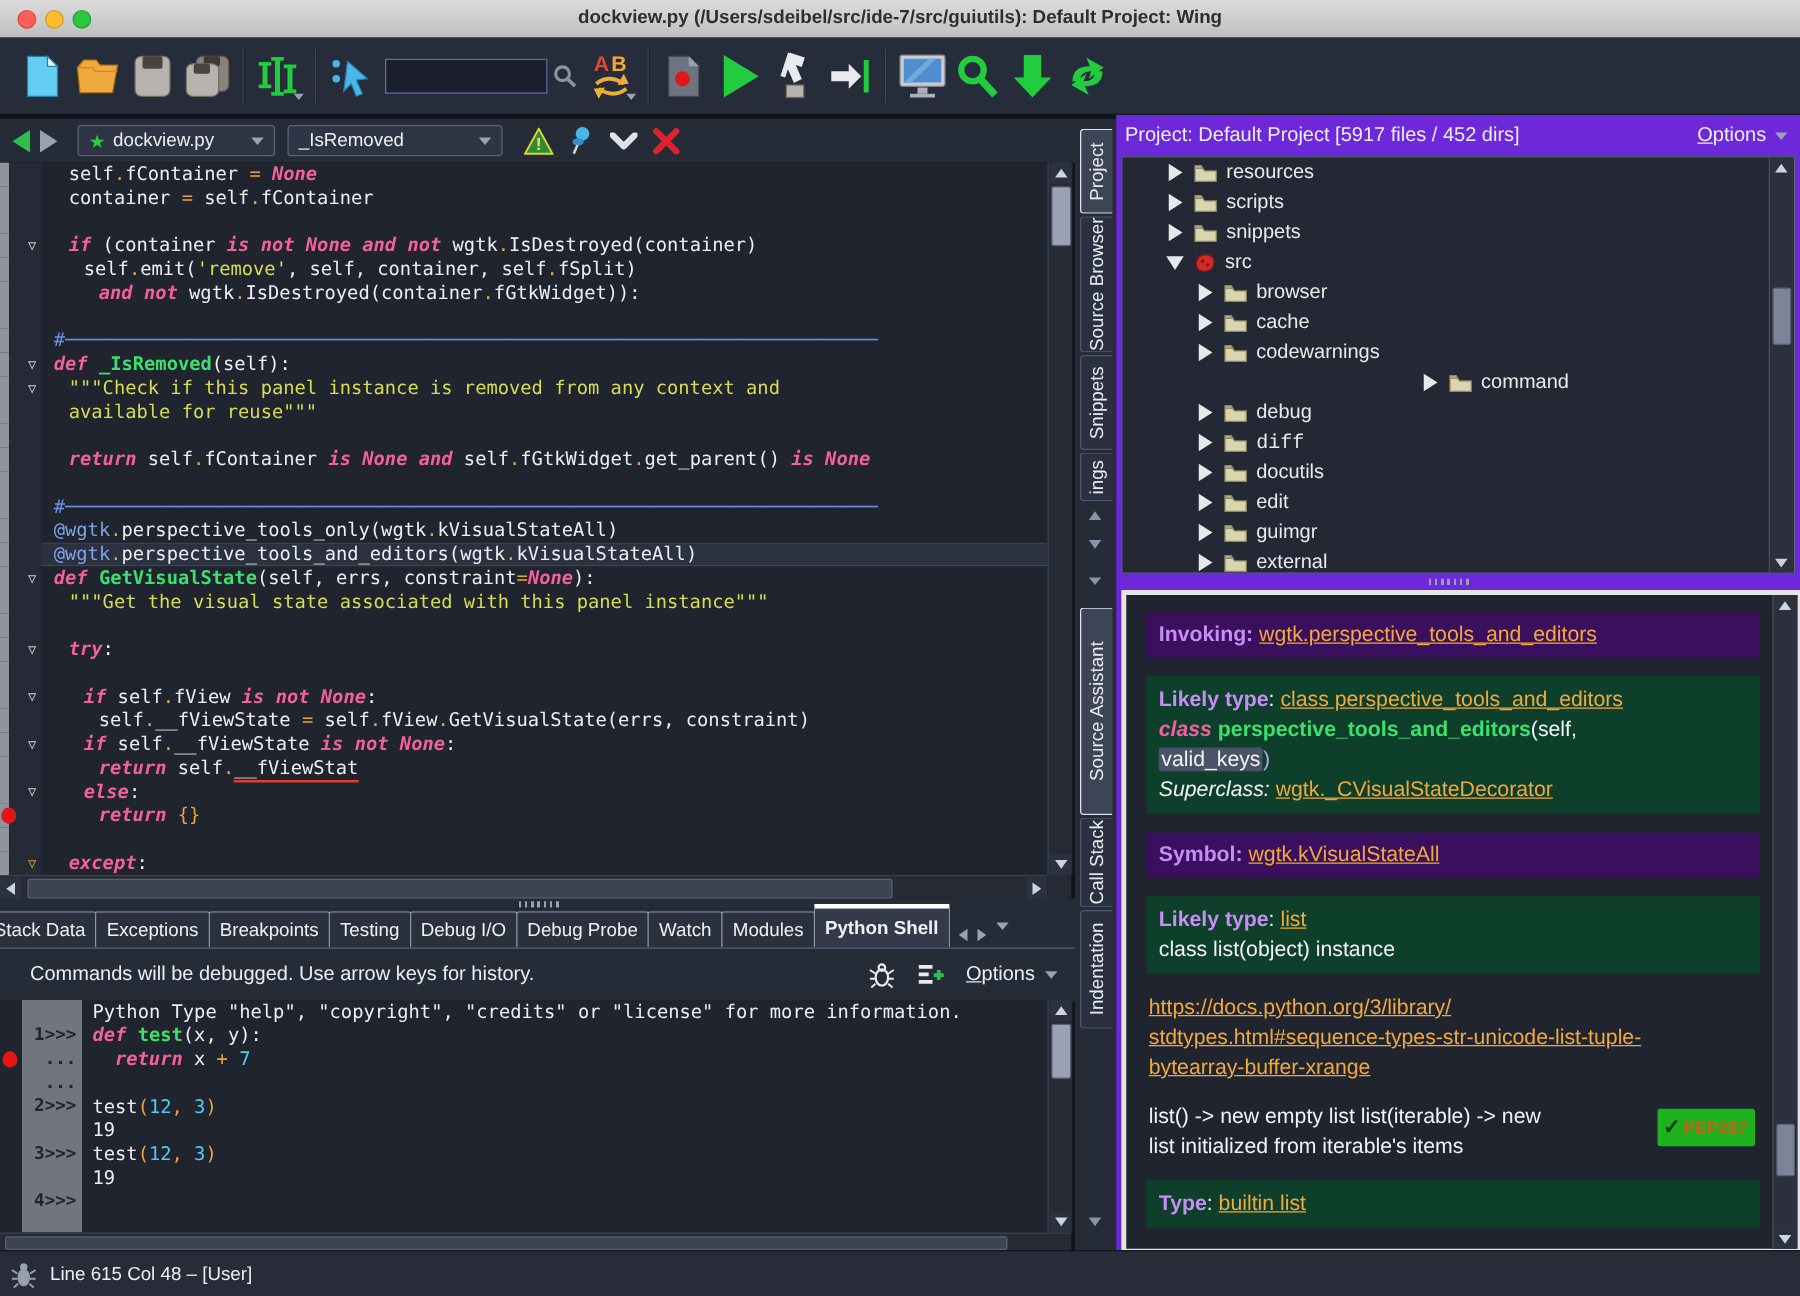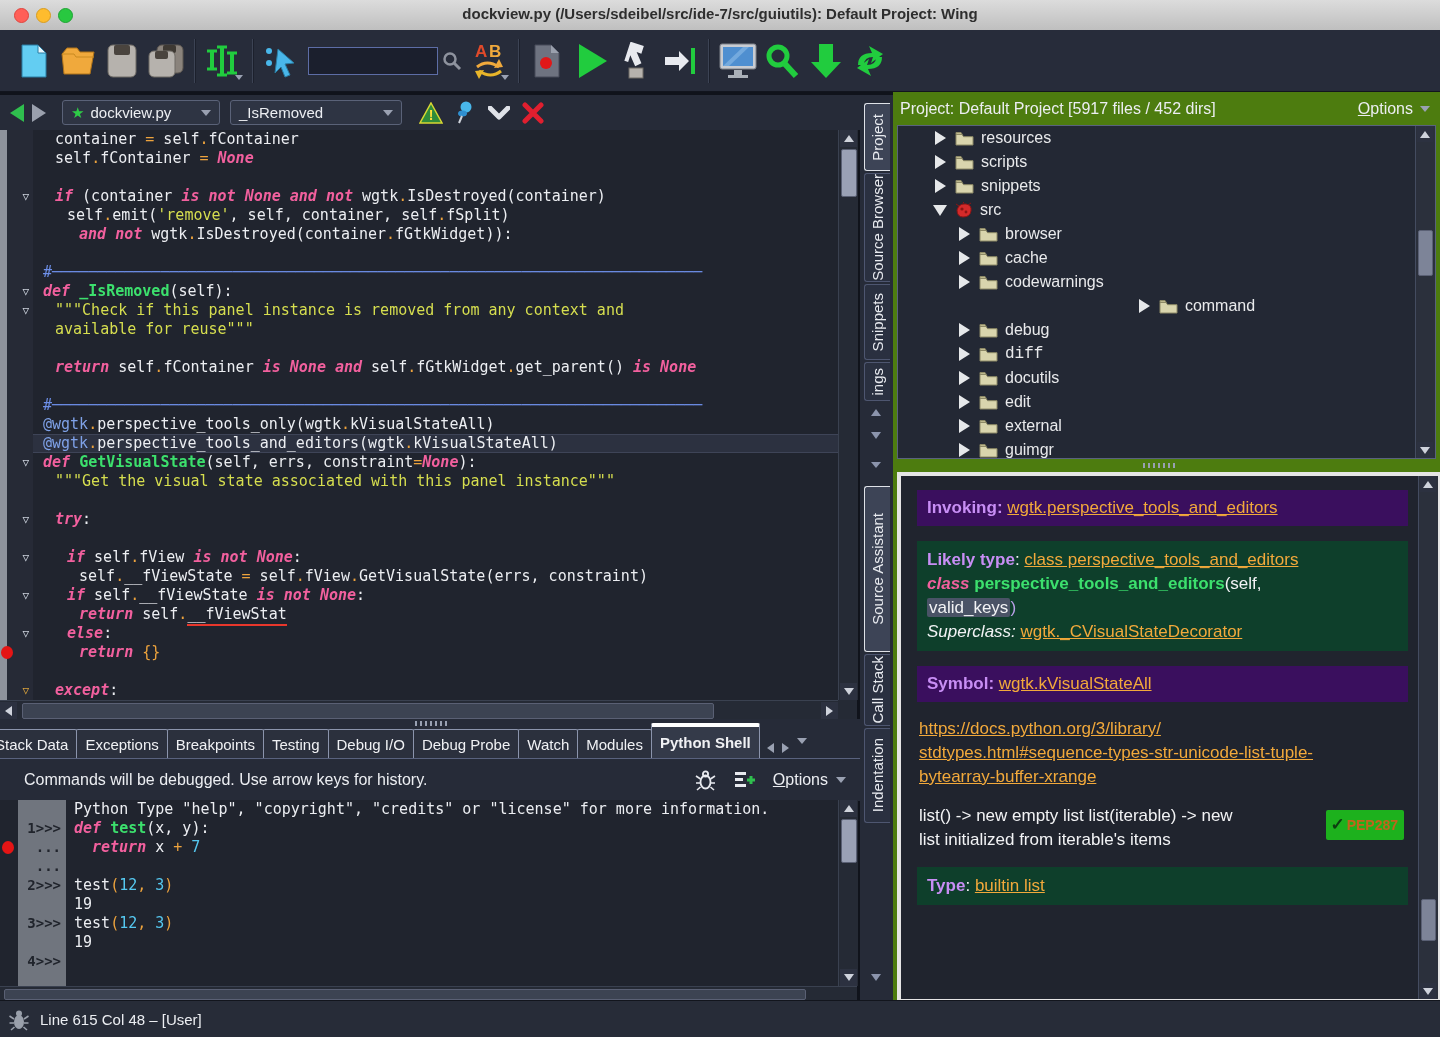--- a/index.html
+++ b/index.html
@@ -89,21 +89,21 @@
 
   
   .strip{position:absolute;left:860px;top:95px;width:33px;height:905px;background:#262b38;}
   .vtab{position:absolute;left:4px;width:25px;display:flex;align-items:center;justify-content:center;
     background:#2a3040;border:1px solid #4e5670;border-right:none;border-radius:3px 0 0 3px;color:#e8eaef;font-size:15px;}
   .vtab span{writing-mode:vertical-rl;transform:rotate(180deg);white-space:nowrap;}
   .vtab.active{background:#3d4456;border-color:#dfe2e8;}
   .strip-arrow{position:absolute;left:8px;width:16px;height:15px;display:flex;align-items:center;justify-content:center;}
 
   
-  .rpanel{position:absolute;left:893px;top:92px;width:547px;height:908px;background:#4d7c0f;}
+  .rpanel{position:absolute;left:893px;top:92px;width:547px;height:908px;background:#6d28d9;}
   .rp-header{position:absolute;left:7px;top:5px;right:10px;height:24px;display:flex;align-items:center;color:#eceef2;font-size:16px;}
   .tree-box{position:absolute;left:4px;top:33px;width:537px;height:332px;border:1px solid #59627e;background:#232834;overflow:hidden;}
   .tree-row{height:24px;display:flex;align-items:center;color:#e9eaec;font-size:16px;}
   .caret-c{width:0;height:0;border-top:7px solid transparent;border-bottom:7px solid transparent;border-left:11px solid #e6e8ea;margin-right:9px;flex:none;}
   .caret-e{width:0;height:0;border-left:7px solid transparent;border-right:7px solid transparent;border-top:11px solid #e6e8ea;margin-right:7px;margin-left:-2px;flex:none;}
   .tree-scroll{position:absolute;right:0;top:0;width:19px;height:100%;background:#2b303c;border-left:1px solid #444c60;}
 
   .assist-box{position:absolute;left:4px;top:380px;width:537px;height:523px;border:4px solid #e5e5e5;background:#20242e;overflow:hidden;}
   .assist-inner{position:absolute;left:0;top:0;right:20px;bottom:0;padding:14px 10px 0 16px;overflow:hidden;}
   .as-section{margin-bottom:15px;font-size:17px;line-height:24px;position:relative;}
@@ -302,25 +302,25 @@
   <div class="hicon">
     <svg width="22" height="22" viewBox="0 0 22 22">
         <path d="M3 3 L19 19 M19 3 L3 19" stroke="#e01f2f" stroke-width="5" stroke-linecap="round"></path>
       </svg>
   </div>
 </div>
 
 <div class="editor" id="editor">
     <div class="ed-row">
       <div class="ed-g"></div>
+      <div class="ed-c"><span class="ind" style="width: 12px;"></span><span>self</span><span class="sg-o">.</span><span>fContainer </span><span class="sg-o">=</span><span> </span><span class="sg-n">None</span></div>
+    </div>
+    <div class="ed-row">
+      <div class="ed-g"></div>
       <div class="ed-c"><span class="ind" style="width: 12px;"></span><span>container </span><span class="sg-o">=</span><span> self</span><span class="sg-o">.</span><span>fContainer</span></div>
-    </div>
-    <div class="ed-row">
-      <div class="ed-g"></div>
-      <div class="ed-c"><span class="ind" style="width: 12px;"></span><span>self</span><span class="sg-o">.</span><span>fContainer </span><span class="sg-o">=</span><span> </span><span class="sg-n">None</span></div>
     </div>
     <div class="ed-row">
       <div class="ed-g"></div>
       <div class="ed-c"></div>
     </div>
     <div class="ed-row">
       <div class="ed-g">
         <span class="fold">▽</span>
       </div>
       <div class="ed-c"><span class="ind" style="width: 12px;"></span><span class="sg-k">if</span><span> (container </span><span class="sg-k">is</span><span> </span><span class="sg-k">not</span><span> </span><span class="sg-n">None</span><span> </span><span class="sg-k">and</span><span> </span><span class="sg-k">not</span><span> wgtk</span><span class="sg-o">.</span><span>IsDestroyed(container)</span></div>
@@ -749,50 +749,51 @@
         <span>edit</span>
       </div>
       <div class="tree-row" style="padding-left: 61px;">
         <span class="caret-c"></span>
         <span style="margin-right: 7px;">
           <svg width="19" height="15" viewBox="0 0 19 15">
             <path d="M1 3.5 h6 l1.6 2.2 H18 v8.3 H1z" fill="#d9d5ad" stroke="#8d8966"></path>
             <path d="M1 3.5 V1.5 h5 l1.3 2z" fill="#bdb88e" stroke="#8d8966"></path>
           </svg>
         </span>
+        <span>guimgr</span>
+      </div>
+      <div class="tree-row" style="padding-left: 61px;">
+        <span class="caret-c"></span>
+        <span style="margin-right: 7px;">
+          <svg width="19" height="15" viewBox="0 0 19 15">
+            <path d="M1 3.5 h6 l1.6 2.2 H18 v8.3 H1z" fill="#d9d5ad" stroke="#8d8966"></path>
+            <path d="M1 3.5 V1.5 h5 l1.3 2z" fill="#bdb88e" stroke="#8d8966"></path>
+          </svg>
+        </span>
         <span>external</span>
-      </div>
-      <div class="tree-row" style="padding-left: 61px;">
-        <span class="caret-c"></span>
-        <span style="margin-right: 7px;">
-          <svg width="19" height="15" viewBox="0 0 19 15">
-            <path d="M1 3.5 h6 l1.6 2.2 H18 v8.3 H1z" fill="#d9d5ad" stroke="#8d8966"></path>
-            <path d="M1 3.5 V1.5 h5 l1.3 2z" fill="#bdb88e" stroke="#8d8966"></path>
-          </svg>
-        </span>
-        <span>guimgr</span>
       </div>
       <div class="tree-scroll">
       <div class="sb-btn" style="top:0;left:1px;width:16px;height:16px;">
           <span class="tri-up"></span>
         </div>
       <div class="sb-thumb" style="left:2px;top:104px;width:13px;height:44px;"></div>
       <div class="sb-btn" style="bottom:0;left:1px;width:16px;height:16px;">
           <span class="tri-dn"></span>
         </div>
     </div>
     </div>
 
   <div class="split-dots" style="left:250px;top:371px;"></div>
 
   <div class="assist-box">
     <div class="assist-inner" id="assist">
         <div class="as-section purple"><span class="as-label">Invoking:</span><span class="as-plain"> </span><span class="as-link">wgtk.perspective_tools_and_editors</span></div>
         <div class="as-section green"><span class="as-label">Likely type</span><span class="as-plain">: </span><span class="as-link">class perspective_tools_and_editors</span><br><span class="as-kw">class </span><span class="as-fn">perspective_tools_and_editors</span><span class="as-plain">(self,</span><br><span class="as-hl">valid_keys</span><span class="as-paren">)</span><br><span class="as-italic">Superclass: </span><span class="as-link">wgtk._CVisualStateDecorator</span></div>
         <div class="as-section purple"><span class="as-label">Symbol:</span><span class="as-plain"> </span><span class="as-link">wgtk.kVisualStateAll</span></div>
+        <div class="as-section green"><span class="as-label">Likely type</span><span class="as-plain">: </span><span class="as-link">list</span><br><span class="as-plain">class list(object) instance</span><br><span class="as-plain"> </span></div>
         <div class="as-section plain"><span class="as-link">https://docs.python.org/3/library/</span><br><span class="as-link">stdtypes.html#sequence-types-str-unicode-list-tuple-</span><br><span class="as-link">bytearray-buffer-xrange</span></div>
         <div class="as-section plain"><span class="as-plain">list() -&gt; new empty list list(iterable) -&gt; new</span><br><span class="as-plain">list initialized from iterable's items</span><div class="as-badge">
             <span class="chk">✓</span>
             <span>PEP287</span>
           </div></div>
         <div class="as-section green"><span class="as-label">Type</span><span class="as-plain">: </span><span class="as-link">builtin list</span></div>
       </div>
     <div class="assist-scroll">
       <div class="sb-btn" style="top:0;left:1px;width:16px;height:16px;">
           <span class="tri-up"></span>

